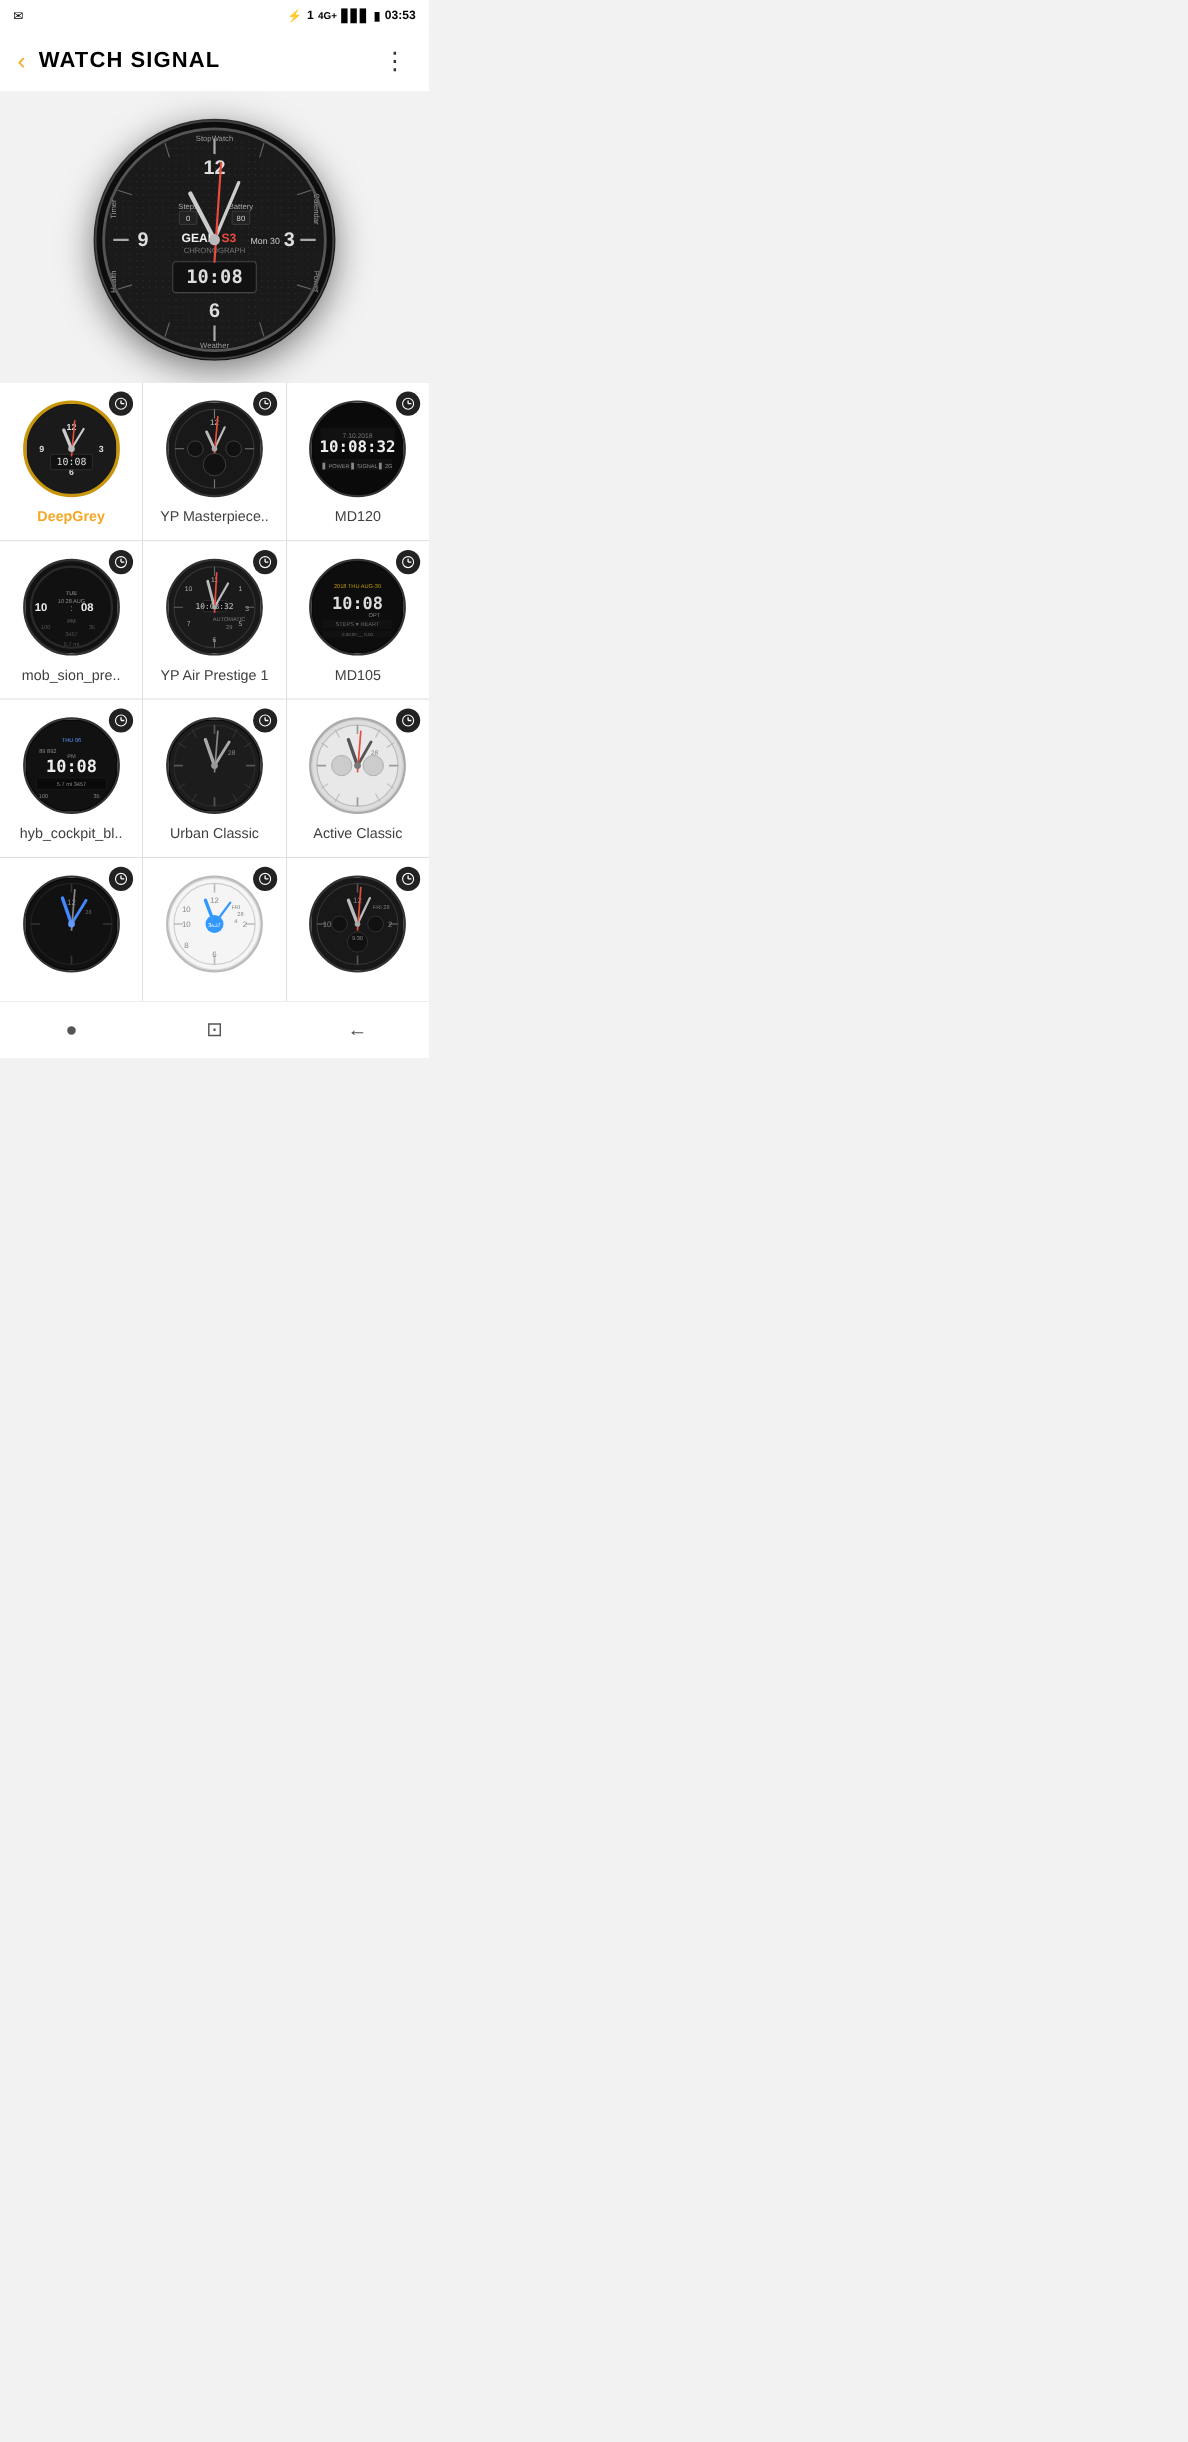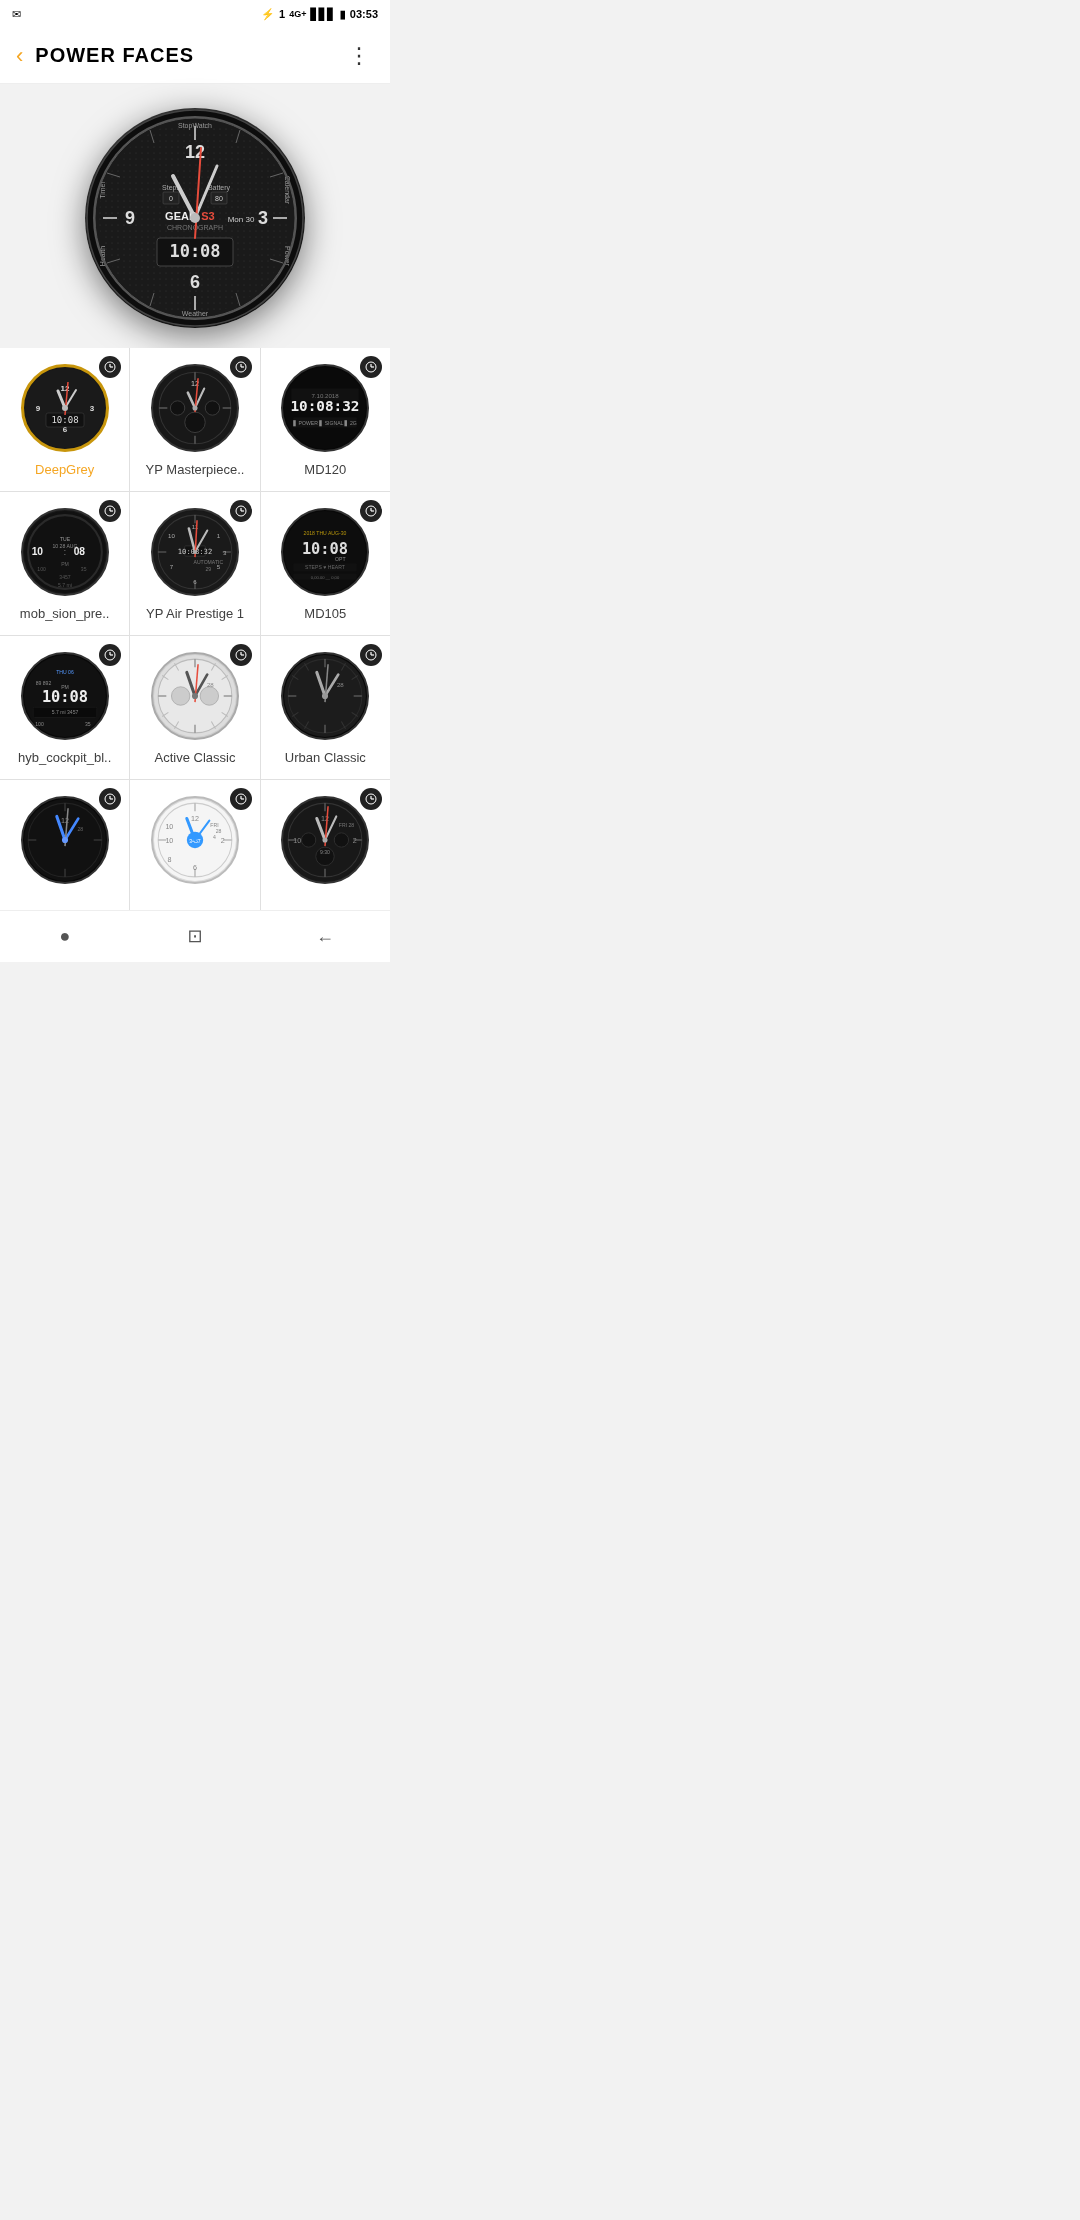--- a/index.html
+++ b/index.html
@@ -115,21 +115,21 @@
       flex-shrink: 0;
     }
     .thumb-label {
       font-size: 13px;
       color: #404040;
       text-align: center;
       line-height: 1.3;
     }
     .thumb-label.selected {
       color: #f5a623;
-      font-weight: 400;
+      font-weight: 700;
     }
     .clock-badge {
       position: absolute;
       top: 8px;
       right: 8px;
       width: 22px;
       height: 22px;
       background: #222;
       border-radius: 50%;
       display: flex;
@@ -208,21 +208,21 @@
     <span>1</span>
     <span style="font-size:9px;text-align:center;">4G+</span>
     <span>▋▋▋</span>
     <span>▮</span>
     <span>03:53</span>
   </div>
 </div>
 
 <div class="header">
   <span class="header-back">‹</span>
-  <span class="header-title">POWER FACES</span>
+  <span class="header-title">WATCH SIGNAL</span>
   <span class="header-more">⋮</span>
 </div>
 
 <div class="featured-section">
   <div class="featured-watch">
     <svg width="220" height="220" viewBox="0 0 220 220">
 
       <circle cx="110" cy="110" r="108" fill="#0d0d0d" stroke="#444" stroke-width="1.5"></circle>
       <circle cx="110" cy="110" r="100" fill="#1a1a1a" stroke="#555" stroke-width="1"></circle>
 
@@ -485,20 +485,58 @@
     </div>
 
     <div class="grid-item">
       <div class="clock-badge">
         <svg viewBox="0 0 12 12" fill="white">
             <circle cx="6" cy="6" r="5" stroke="white" stroke-width="1" fill="none"></circle>
             <line x1="6" y1="3" x2="6" y2="6" stroke="white" stroke-width="1.2"></line>
             <line x1="6" y1="6" x2="9" y2="6" stroke="white" stroke-width="1.2"></line>
           </svg>
       </div>
+      <div class="watch-thumb wf-blue">
+        <svg width="82" height="82" viewBox="0 0 82 82" class="watch-svg">
+          <circle cx="41" cy="41" r="40" fill="#1c1c1c"></circle>
+          <circle cx="41" cy="41" r="36" fill="none" stroke="#2a2a2a" stroke-width="1"></circle>
+          <g stroke="#555" stroke-width="1.5">
+            <line x1="41" y1="5" x2="41" y2="13"></line>
+            <line x1="77" y1="41" x2="69" y2="41"></line>
+            <line x1="41" y1="77" x2="41" y2="69"></line>
+            <line x1="5" y1="41" x2="13" y2="41"></line>
+          </g>
+          <g stroke="#333" stroke-width="1">
+            <line x1="61" y1="9" x2="57" y2="16"></line>
+            <line x1="73" y1="21" x2="67" y2="25"></line>
+            <line x1="73" y1="61" x2="67" y2="57"></line>
+            <line x1="61" y1="73" x2="57" y2="66"></line>
+            <line x1="21" y1="73" x2="25" y2="66"></line>
+            <line x1="9" y1="61" x2="15" y2="57"></line>
+            <line x1="9" y1="21" x2="15" y2="25"></line>
+            <line x1="21" y1="9" x2="25" y2="16"></line>
+          </g>
+          <text x="56" y="32" text-anchor="middle" fill="#888" font-size="6">28</text>
+          <line x1="41" y1="41" x2="33" y2="18" stroke="#aaa" stroke-width="3" stroke-linecap="round"></line>
+          <line x1="41" y1="41" x2="54" y2="20" stroke="#aaa" stroke-width="2.5" stroke-linecap="round"></line>
+          <line x1="41" y1="47" x2="44" y2="10" stroke="#888" stroke-width="1.5"></line>
+          <circle cx="41" cy="41" r="3" fill="#999"></circle>
+        </svg>
+      </div>
+      <span class="thumb-label">Urban Classic</span>
+    </div>
+
+    <div class="grid-item">
+      <div class="clock-badge">
+        <svg viewBox="0 0 12 12" fill="white">
+            <circle cx="6" cy="6" r="5" stroke="white" stroke-width="1" fill="none"></circle>
+            <line x1="6" y1="3" x2="6" y2="6" stroke="white" stroke-width="1.2"></line>
+            <line x1="6" y1="6" x2="9" y2="6" stroke="white" stroke-width="1.2"></line>
+          </svg>
+      </div>
       <div class="watch-thumb wf-silver">
         <svg width="82" height="82" viewBox="0 0 82 82" class="watch-svg">
           <circle cx="41" cy="41" r="40" fill="#ddd"></circle>
           <circle cx="41" cy="41" r="36" fill="#e8e8e8" stroke="#bbb" stroke-width="1"></circle>
           <g stroke="#999" stroke-width="1.5">
             <line x1="41" y1="5" x2="41" y2="13"></line>
             <line x1="77" y1="41" x2="69" y2="41"></line>
             <line x1="41" y1="77" x2="41" y2="69"></line>
             <line x1="5" y1="41" x2="13" y2="41"></line>
           </g>
@@ -516,58 +554,20 @@
           <circle cx="27" cy="41" r="9" fill="#ccc" stroke="#aaa" stroke-width="0.8"></circle>
           <circle cx="55" cy="41" r="9" fill="#ccc" stroke="#aaa" stroke-width="0.8"></circle>
           <text x="56" y="32" text-anchor="middle" fill="#888" font-size="6">28</text>
           <line x1="41" y1="41" x2="33" y2="18" stroke="#555" stroke-width="3" stroke-linecap="round"></line>
           <line x1="41" y1="41" x2="53" y2="20" stroke="#555" stroke-width="2.5" stroke-linecap="round"></line>
           <line x1="41" y1="47" x2="44" y2="10" stroke="#e74c3c" stroke-width="1.5"></line>
           <circle cx="41" cy="41" r="3" fill="#777"></circle>
         </svg>
       </div>
       <span class="thumb-label">Active Classic</span>
-    </div>
-
-    <div class="grid-item">
-      <div class="clock-badge">
-        <svg viewBox="0 0 12 12" fill="white">
-            <circle cx="6" cy="6" r="5" stroke="white" stroke-width="1" fill="none"></circle>
-            <line x1="6" y1="3" x2="6" y2="6" stroke="white" stroke-width="1.2"></line>
-            <line x1="6" y1="6" x2="9" y2="6" stroke="white" stroke-width="1.2"></line>
-          </svg>
-      </div>
-      <div class="watch-thumb wf-blue">
-        <svg width="82" height="82" viewBox="0 0 82 82" class="watch-svg">
-          <circle cx="41" cy="41" r="40" fill="#1c1c1c"></circle>
-          <circle cx="41" cy="41" r="36" fill="none" stroke="#2a2a2a" stroke-width="1"></circle>
-          <g stroke="#555" stroke-width="1.5">
-            <line x1="41" y1="5" x2="41" y2="13"></line>
-            <line x1="77" y1="41" x2="69" y2="41"></line>
-            <line x1="41" y1="77" x2="41" y2="69"></line>
-            <line x1="5" y1="41" x2="13" y2="41"></line>
-          </g>
-          <g stroke="#333" stroke-width="1">
-            <line x1="61" y1="9" x2="57" y2="16"></line>
-            <line x1="73" y1="21" x2="67" y2="25"></line>
-            <line x1="73" y1="61" x2="67" y2="57"></line>
-            <line x1="61" y1="73" x2="57" y2="66"></line>
-            <line x1="21" y1="73" x2="25" y2="66"></line>
-            <line x1="9" y1="61" x2="15" y2="57"></line>
-            <line x1="9" y1="21" x2="15" y2="25"></line>
-            <line x1="21" y1="9" x2="25" y2="16"></line>
-          </g>
-          <text x="56" y="32" text-anchor="middle" fill="#888" font-size="6">28</text>
-          <line x1="41" y1="41" x2="33" y2="18" stroke="#aaa" stroke-width="3" stroke-linecap="round"></line>
-          <line x1="41" y1="41" x2="54" y2="20" stroke="#aaa" stroke-width="2.5" stroke-linecap="round"></line>
-          <line x1="41" y1="47" x2="44" y2="10" stroke="#888" stroke-width="1.5"></line>
-          <circle cx="41" cy="41" r="3" fill="#999"></circle>
-        </svg>
-      </div>
-      <span class="thumb-label">Urban Classic</span>
     </div>
 
     <div class="grid-item">
       <div class="clock-badge">
         <svg viewBox="0 0 12 12" fill="white">
             <circle cx="6" cy="6" r="5" stroke="white" stroke-width="1" fill="none"></circle>
             <line x1="6" y1="3" x2="6" y2="6" stroke="white" stroke-width="1.2"></line>
             <line x1="6" y1="6" x2="9" y2="6" stroke="white" stroke-width="1.2"></line>
           </svg>
       </div>

